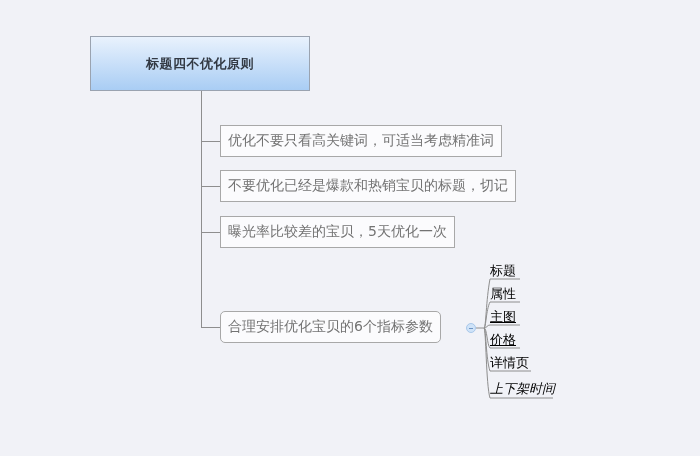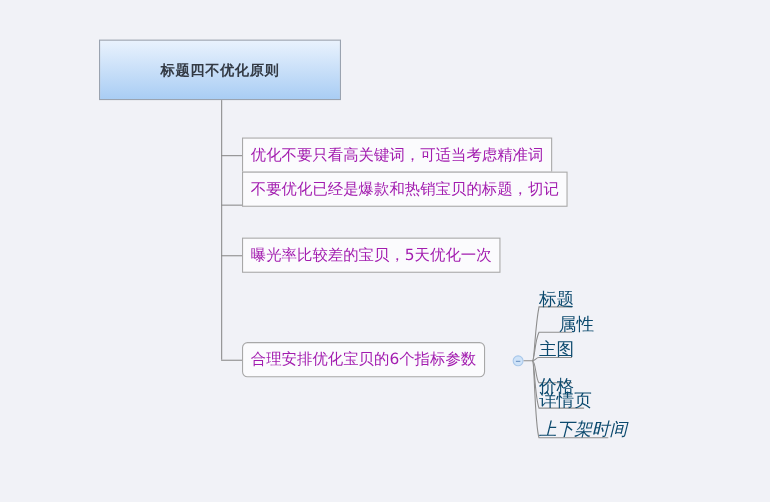--- a/index.html
+++ b/index.html
@@ -1,43 +1,43 @@
 <!DOCTYPE html>
 <html><head>
 <meta charset="utf-8">
 <style>
   html,body{margin:0;padding:0;}
   body{width:700px;height:456px;background:#f1f2f7;position:relative;overflow:hidden;font-family:"DejaVu Sans","Liberation Sans",sans-serif;}
   .root{position:absolute;left:90px;top:36px;width:220px;height:55px;box-sizing:border-box;border:1px solid #9aa3b0;background:linear-gradient(#e9f2fd,#a9cdf4);display:flex;align-items:center;justify-content:center;}
   .root span{font-size:13px;font-weight:bold;color:#333a44;letter-spacing:0.5px;}
   .line{position:absolute;background:#8e8e8e;}
-  .node{position:absolute;box-sizing:border-box;border:1px solid #a8a8a8;background:#fbfbfd;display:flex;align-items:center;padding:0 7px;height:32px;font-size:14px;color:#a21caf;white-space:nowrap;}
+  .node{position:absolute;box-sizing:border-box;border:1px solid #a8a8a8;background:#fbfbfd;display:flex;align-items:center;padding:0 7px;height:32px;font-size:14px;color:#737373;white-space:nowrap;}
   .node.round{border-radius:5px;}
-  .leaf{position:absolute;font-size:16px;color:#0c4a6e;white-space:nowrap;}
+  .leaf{position:absolute;font-size:13px;color:#000000;white-space:nowrap;}
   .collapse{position:absolute;left:466px;top:323px;width:10px;height:10px;border-radius:50%;background:#cfe3f8;border:1px solid #a9c8ea;box-sizing:border-box;}
   .collapse::after{content:"";position:absolute;left:2px;top:4px;width:4px;height:1px;background:#6d94c4;}
   svg.curves{position:absolute;left:0;top:0;}
 </style>
 </head>
 <body>
 
 <div class="root">
   <span>标题四不优化原则</span>
 </div>
 
 <div class="line" style="left:201px;top:91px;width:1px;height:236px;"></div>
 <div class="line" style="left:201px;top:141px;width:19px;height:1px;"></div>
 <div class="line" style="left:201px;top:186px;width:19px;height:1px;"></div>
 <div class="line" style="left:201px;top:232px;width:19px;height:1px;"></div>
 <div class="line" style="left:201px;top:327px;width:19px;height:1px;"></div>
 
 <div class="node" style="left:220px;top:125px;">
   <span>优化不要只看高关键词，可适当考虑精准词</span>
 </div>
-<div class="node" style="left:220px;top:156px;">
+<div class="node" style="left:220px;top:170px;">
   <span>不要优化已经是爆款和热销宝贝的标题，切记</span>
 </div>
 <div class="node" style="left:220px;top:216px;">
   <span>曝光率比较差的宝贝，5天优化一次</span>
 </div>
 <div class="node round" style="left:220px;top:311px;">
   <span>合理安排优化宝贝的6个指标参数</span>
 </div>
 
 <div class="collapse"></div>
@@ -49,27 +49,27 @@
     <path d="M484 328 C487 328 487 325 490 325 L520 325"></path>
     <path d="M484 328 C487 328 487 345 490 348 L520 348"></path>
     <path d="M484 328 C486 328 486 360 490 371 L531 371"></path>
     <path d="M484 328 C486 328 486 385 490 398 L553 398"></path>
   </g>
 </svg>
 
 <div class="leaf" style="left:490px;top:262px;">
   <span>标题</span>
 </div>
-<div class="leaf" style="left:508px;top:285px;">
+<div class="leaf" style="left:490px;top:285px;">
   <span>属性</span>
 </div>
-<div class="leaf" style="left:490px;top:308px;">
+<div class="leaf" style="left:490px;top:308px;text-decoration:underline;">
   <span>主图</span>
 </div>
-<div class="leaf" style="left:490px;top:341px;">
+<div class="leaf" style="left:490px;top:331px;text-decoration:underline;">
   <span>价格</span>
 </div>
 <div class="leaf" style="left:490px;top:354px;text-align:right;">
   <span>详情页</span>
 </div>
 <div class="leaf" style="left:490px;top:380px;font-style:italic;">
   <span>上下架时间</span>
 </div>
 
 </body></html>

